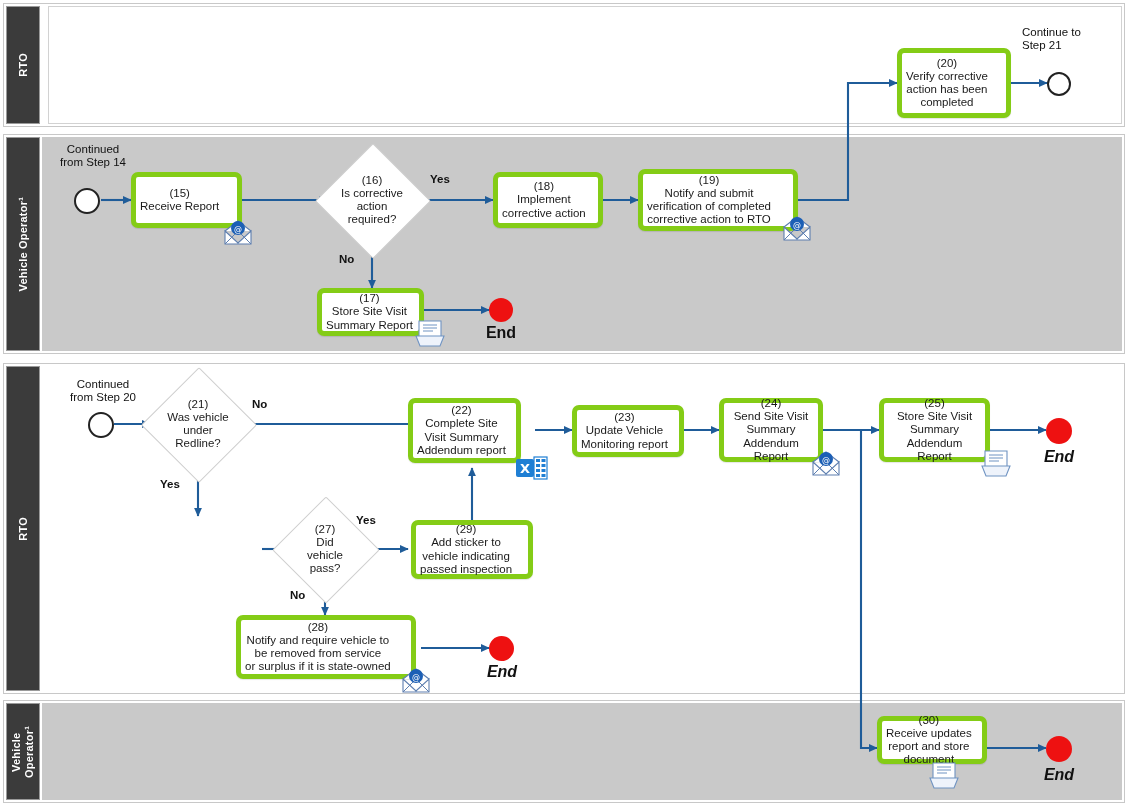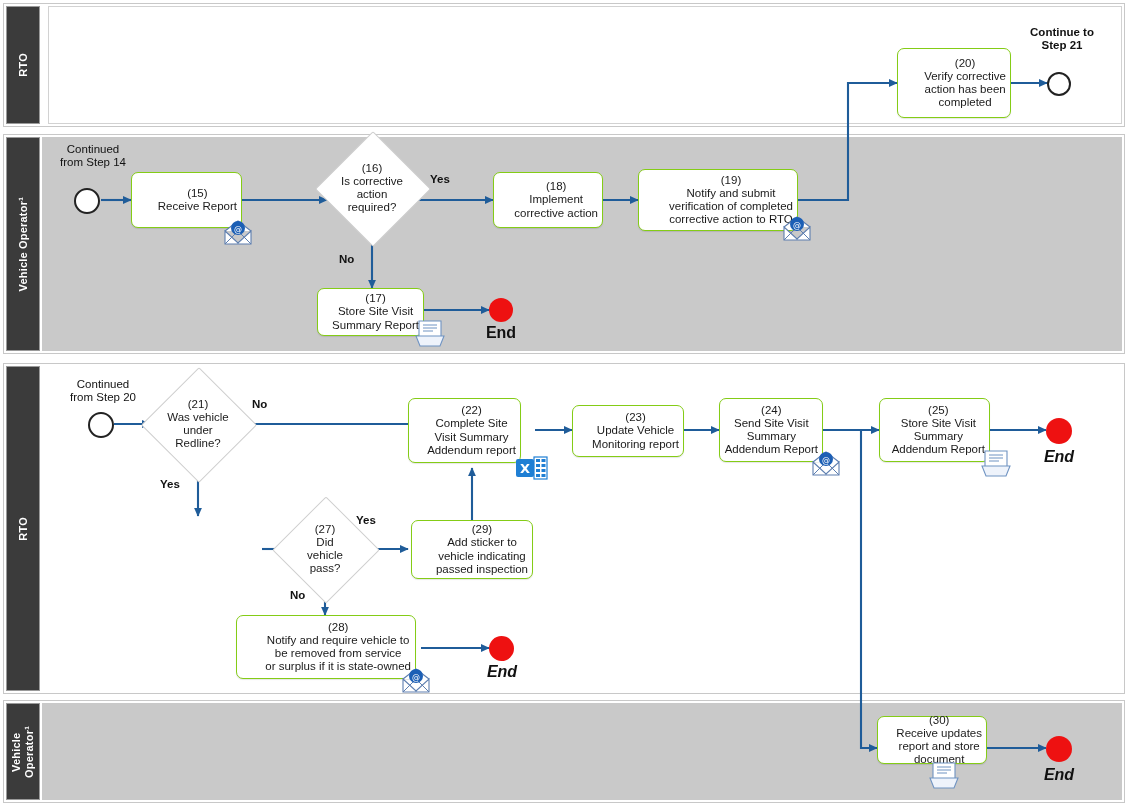--- a/index.html
+++ b/index.html
@@ -5,22 +5,22 @@
   html,body{margin:0;padding:0;background:#ffffff;}
   body{font-family:"Liberation Sans", sans-serif;}
   #canvas{position:relative;width:1128px;height:806px;background:#ffffff;overflow:hidden;}
   .lane{position:absolute;box-sizing:border-box;border:1px solid #c8c8c8;}
   .lane-header{position:absolute;box-sizing:border-box;background:#3b3b3b;border:1px solid #9a9a9a;
     display:flex;align-items:center;justify-content:center;}
   .lane-header span{color:#ffffff;font-weight:bold;font-size:11px;letter-spacing:.2px;
     writing-mode:vertical-rl;transform:rotate(180deg);text-align:center;line-height:13px;white-space:pre-line;}
   .lane-body{position:absolute;box-sizing:border-box;}
   svg.flow{position:absolute;left:0;top:0;width:1128px;height:806px;pointer-events:none;}
-  .task{position:absolute;box-sizing:border-box;background:#ffffff;border:1px solid #84cc16;
-    border-radius:7px;display:flex;align-items:center;justify-content:flex-end;text-align:center;
+  .task{position:absolute;box-sizing:border-box;background:#ffffff;border:5px solid #84cc16;
+    border-radius:7px;display:flex;align-items:center;justify-content:flex-start;text-align:center;
     font-size:11.5px;color:#1a1a1a;line-height:13.2px;box-shadow:0 1px 1px rgba(0,0,0,.10);padding:2px 4px;}
   .task span{display:block;white-space:pre-line;}
   .gw{position:absolute;box-sizing:border-box;}
   .gw .dia{position:absolute;left:0;top:0;width:100%;height:100%;
     background:#ffffff;border:1px solid #cfcfcf;transform:rotate(45deg);border-radius:2px;}
   .gw .txt{position:absolute;left:-18px;top:0;width:calc(100% + 36px);height:100%;
     display:flex;align-items:center;justify-content:center;text-align:center;
     font-size:11.5px;line-height:13px;color:#1a1a1a;white-space:pre-line;}
   .startev{position:absolute;border:2px solid #222;border-radius:50%;background:#fff;box-sizing:border-box;}
   .endev{position:absolute;border-radius:50%;background:#ee1111;box-sizing:border-box;}
@@ -115,42 +115,42 @@
     <circle cx="861" cy="430" r="0" fill="#1f5c99"></circle>
   </svg>
 
   <div class="task" style="left:897px;top:48px;width:114px;height:70px;">
     <span>(20)
 Verify corrective
 action has been
 completed</span>
   </div>
   <div class="startev" style="left:1047px;top:72px;width:24px;height:24px;"></div>
-  <div class="lbl" style="left:1022px;top:26px;width:80px;text-align:center;font-weight:bold;">Continue to
+  <div class="lbl" style="left:1022px;top:26px;width:80px;text-align:left;">Continue to
 Step 21</div>
 
   <div class="startev" style="left:74px;top:188px;width:26px;height:26px;"></div>
   <div class="lbl" style="left:49px;top:143px;width:88px;text-align:center;">Continued
 from Step 14</div>
 
   <div class="task" style="left:131px;top:172px;width:111px;height:56px;">
     <span>(15)
 Receive Report</span>
   </div>
   <div class="ico" style="left:222px;top:220px;width:32px;height:26px;">
     <svg viewBox="0 0 32 26" width="32" height="26">
       <path d="M3,11 L16,23 L29,11 L29,24 L3,24 Z" fill="#ffffff" stroke="#5e7fb0" stroke-width="1.1"></path>
       <path d="M3,11 L16,1 L29,11" fill="#ffffff" stroke="#5e7fb0" stroke-width="1.1"></path>
       <path d="M3,24 L14,13 M29,24 L18,13" stroke="#5e7fb0" stroke-width="1" fill="none"></path>
       <circle cx="16" cy="8" r="7" fill="#1c5fb5"></circle>
       <text x="16" y="11.6" font-size="8" fill="#ffffff" text-anchor="middle" font-family="DejaVu Sans, sans-serif">@</text>
     </svg>
   </div>
 
-  <div class="gw" style="left:332px;top:148px;width:80px;height:80px;">
+  <div class="gw" style="left:332px;top:160px;width:80px;height:80px;">
     <div class="dia"></div>
     <div class="txt">(16)
 Is corrective
 action
 required?</div>
   </div>
   <div class="lbl b" style="left:430px;top:173px;">Yes</div>
   <div class="lbl b" style="left:339px;top:253px;">No</div>
 
   <div class="task" style="left:493px;top:172px;width:110px;height:56px;">

